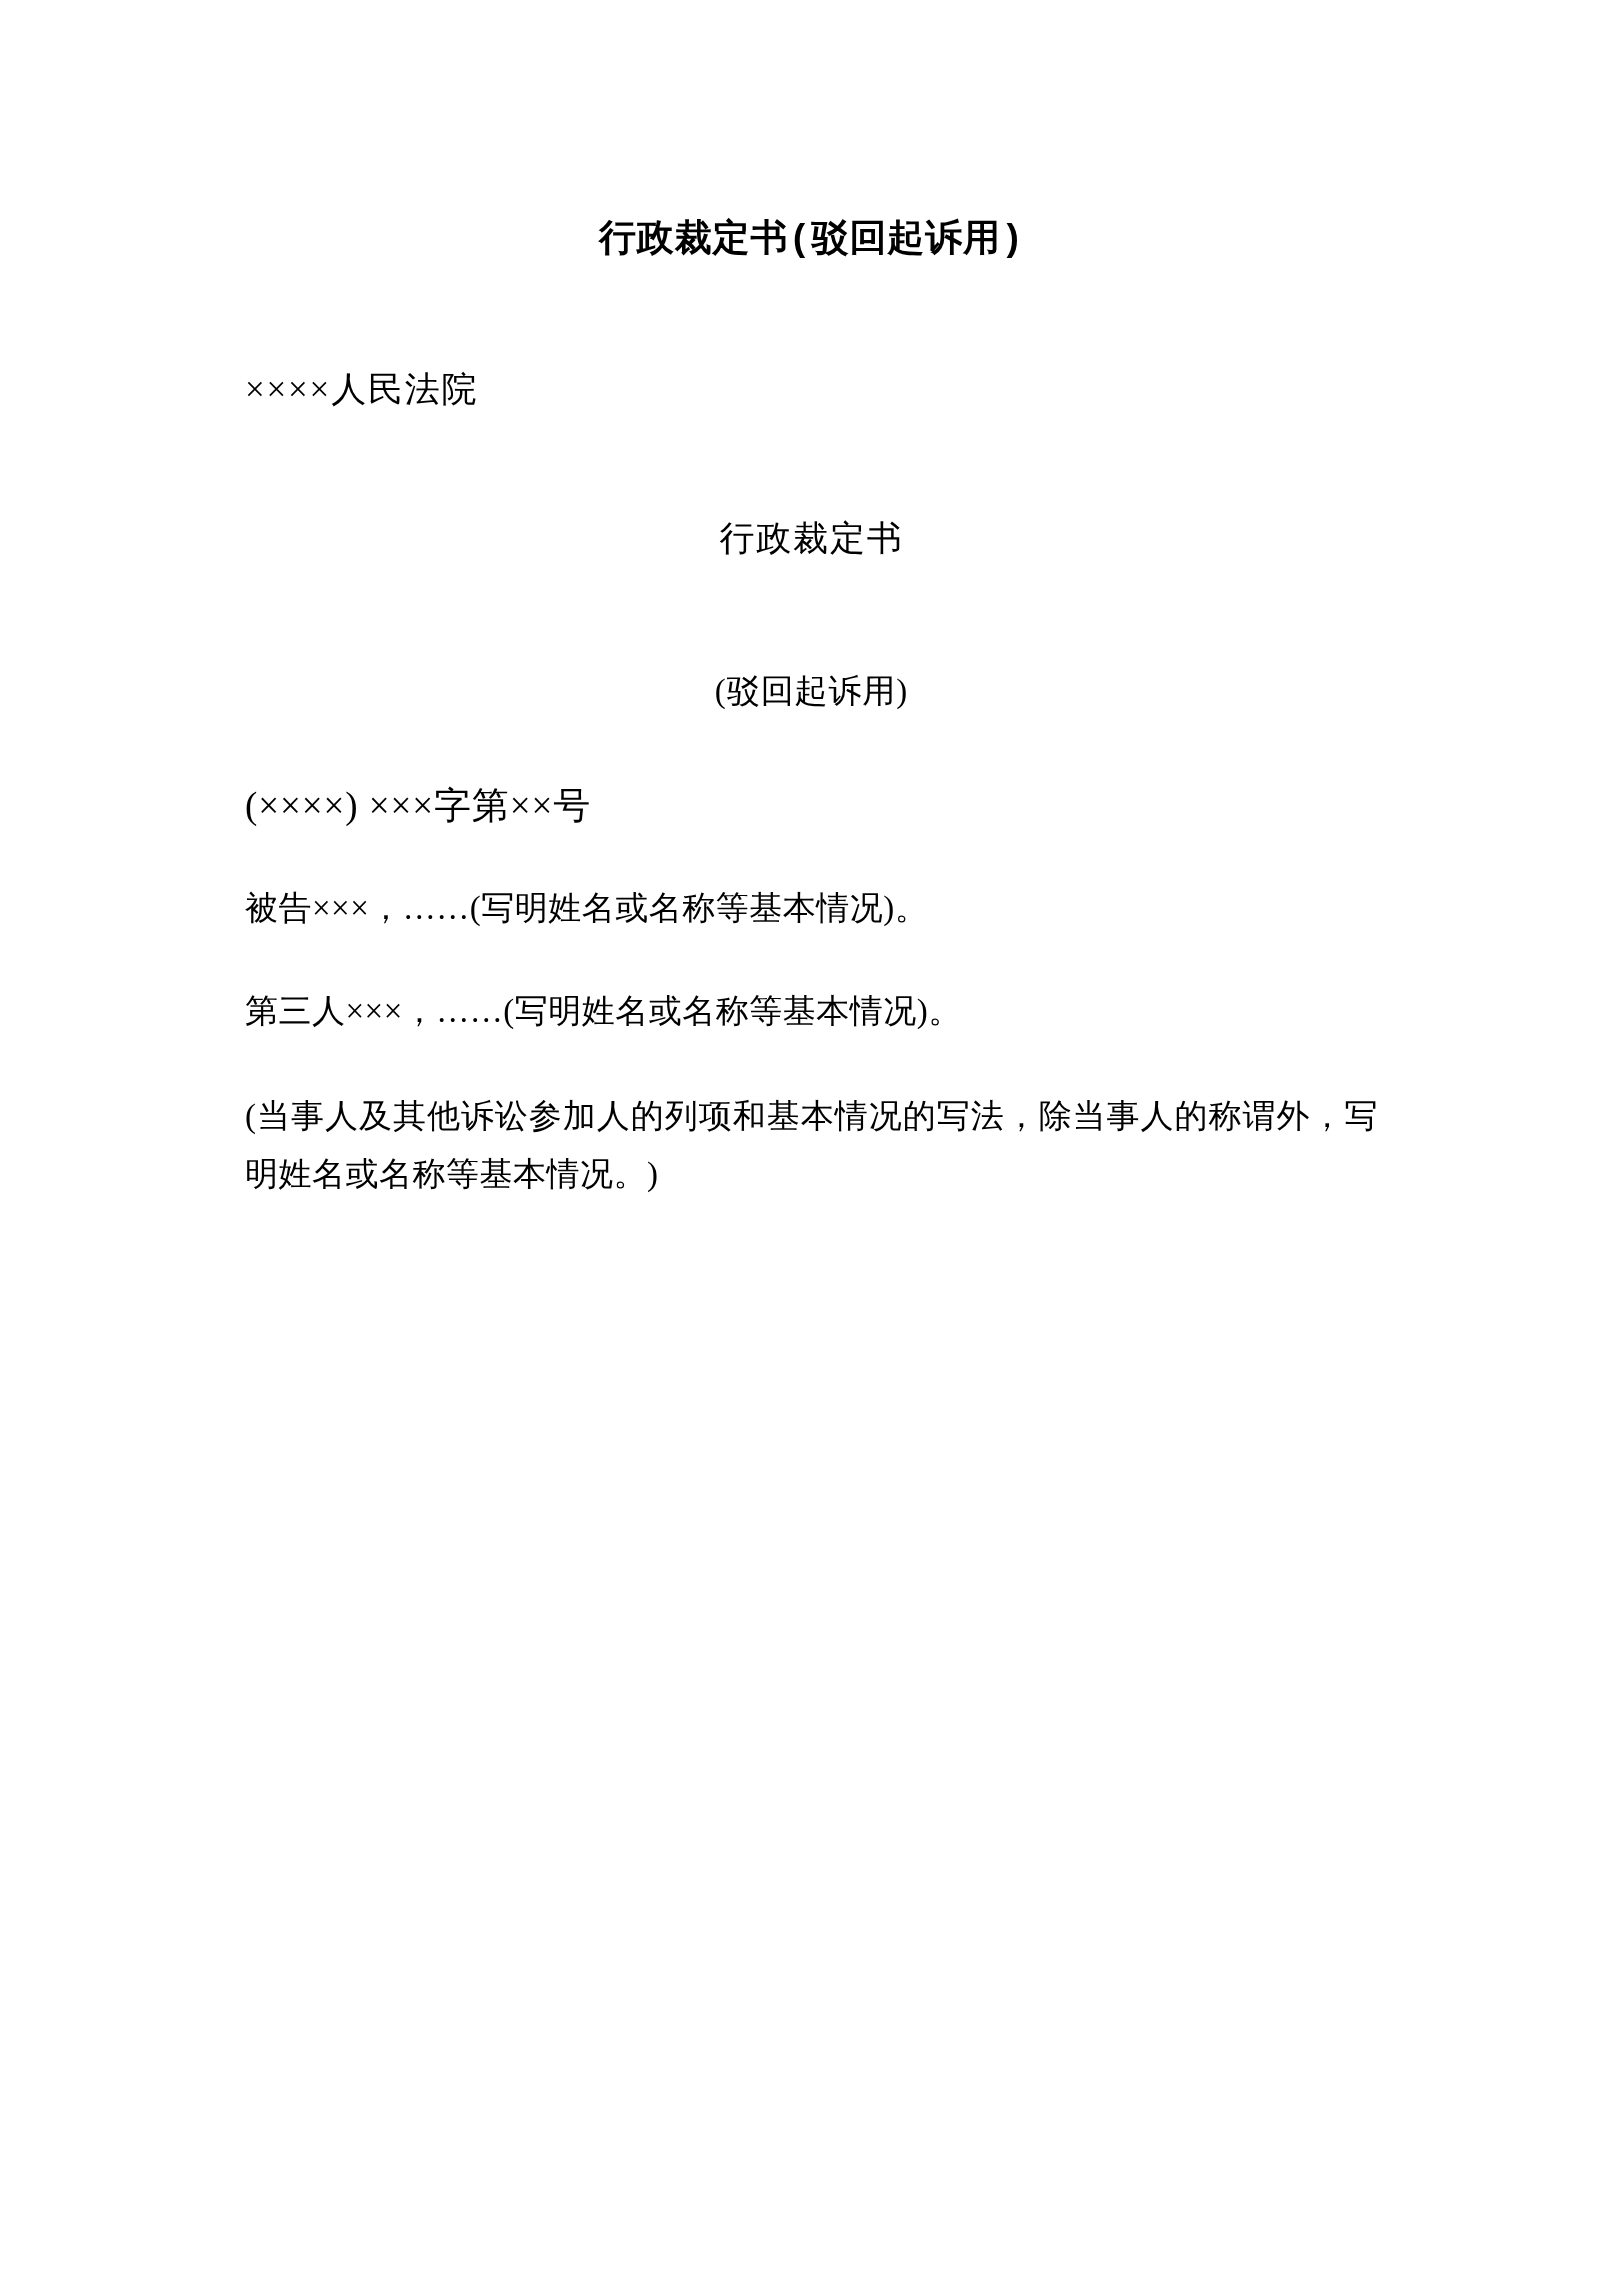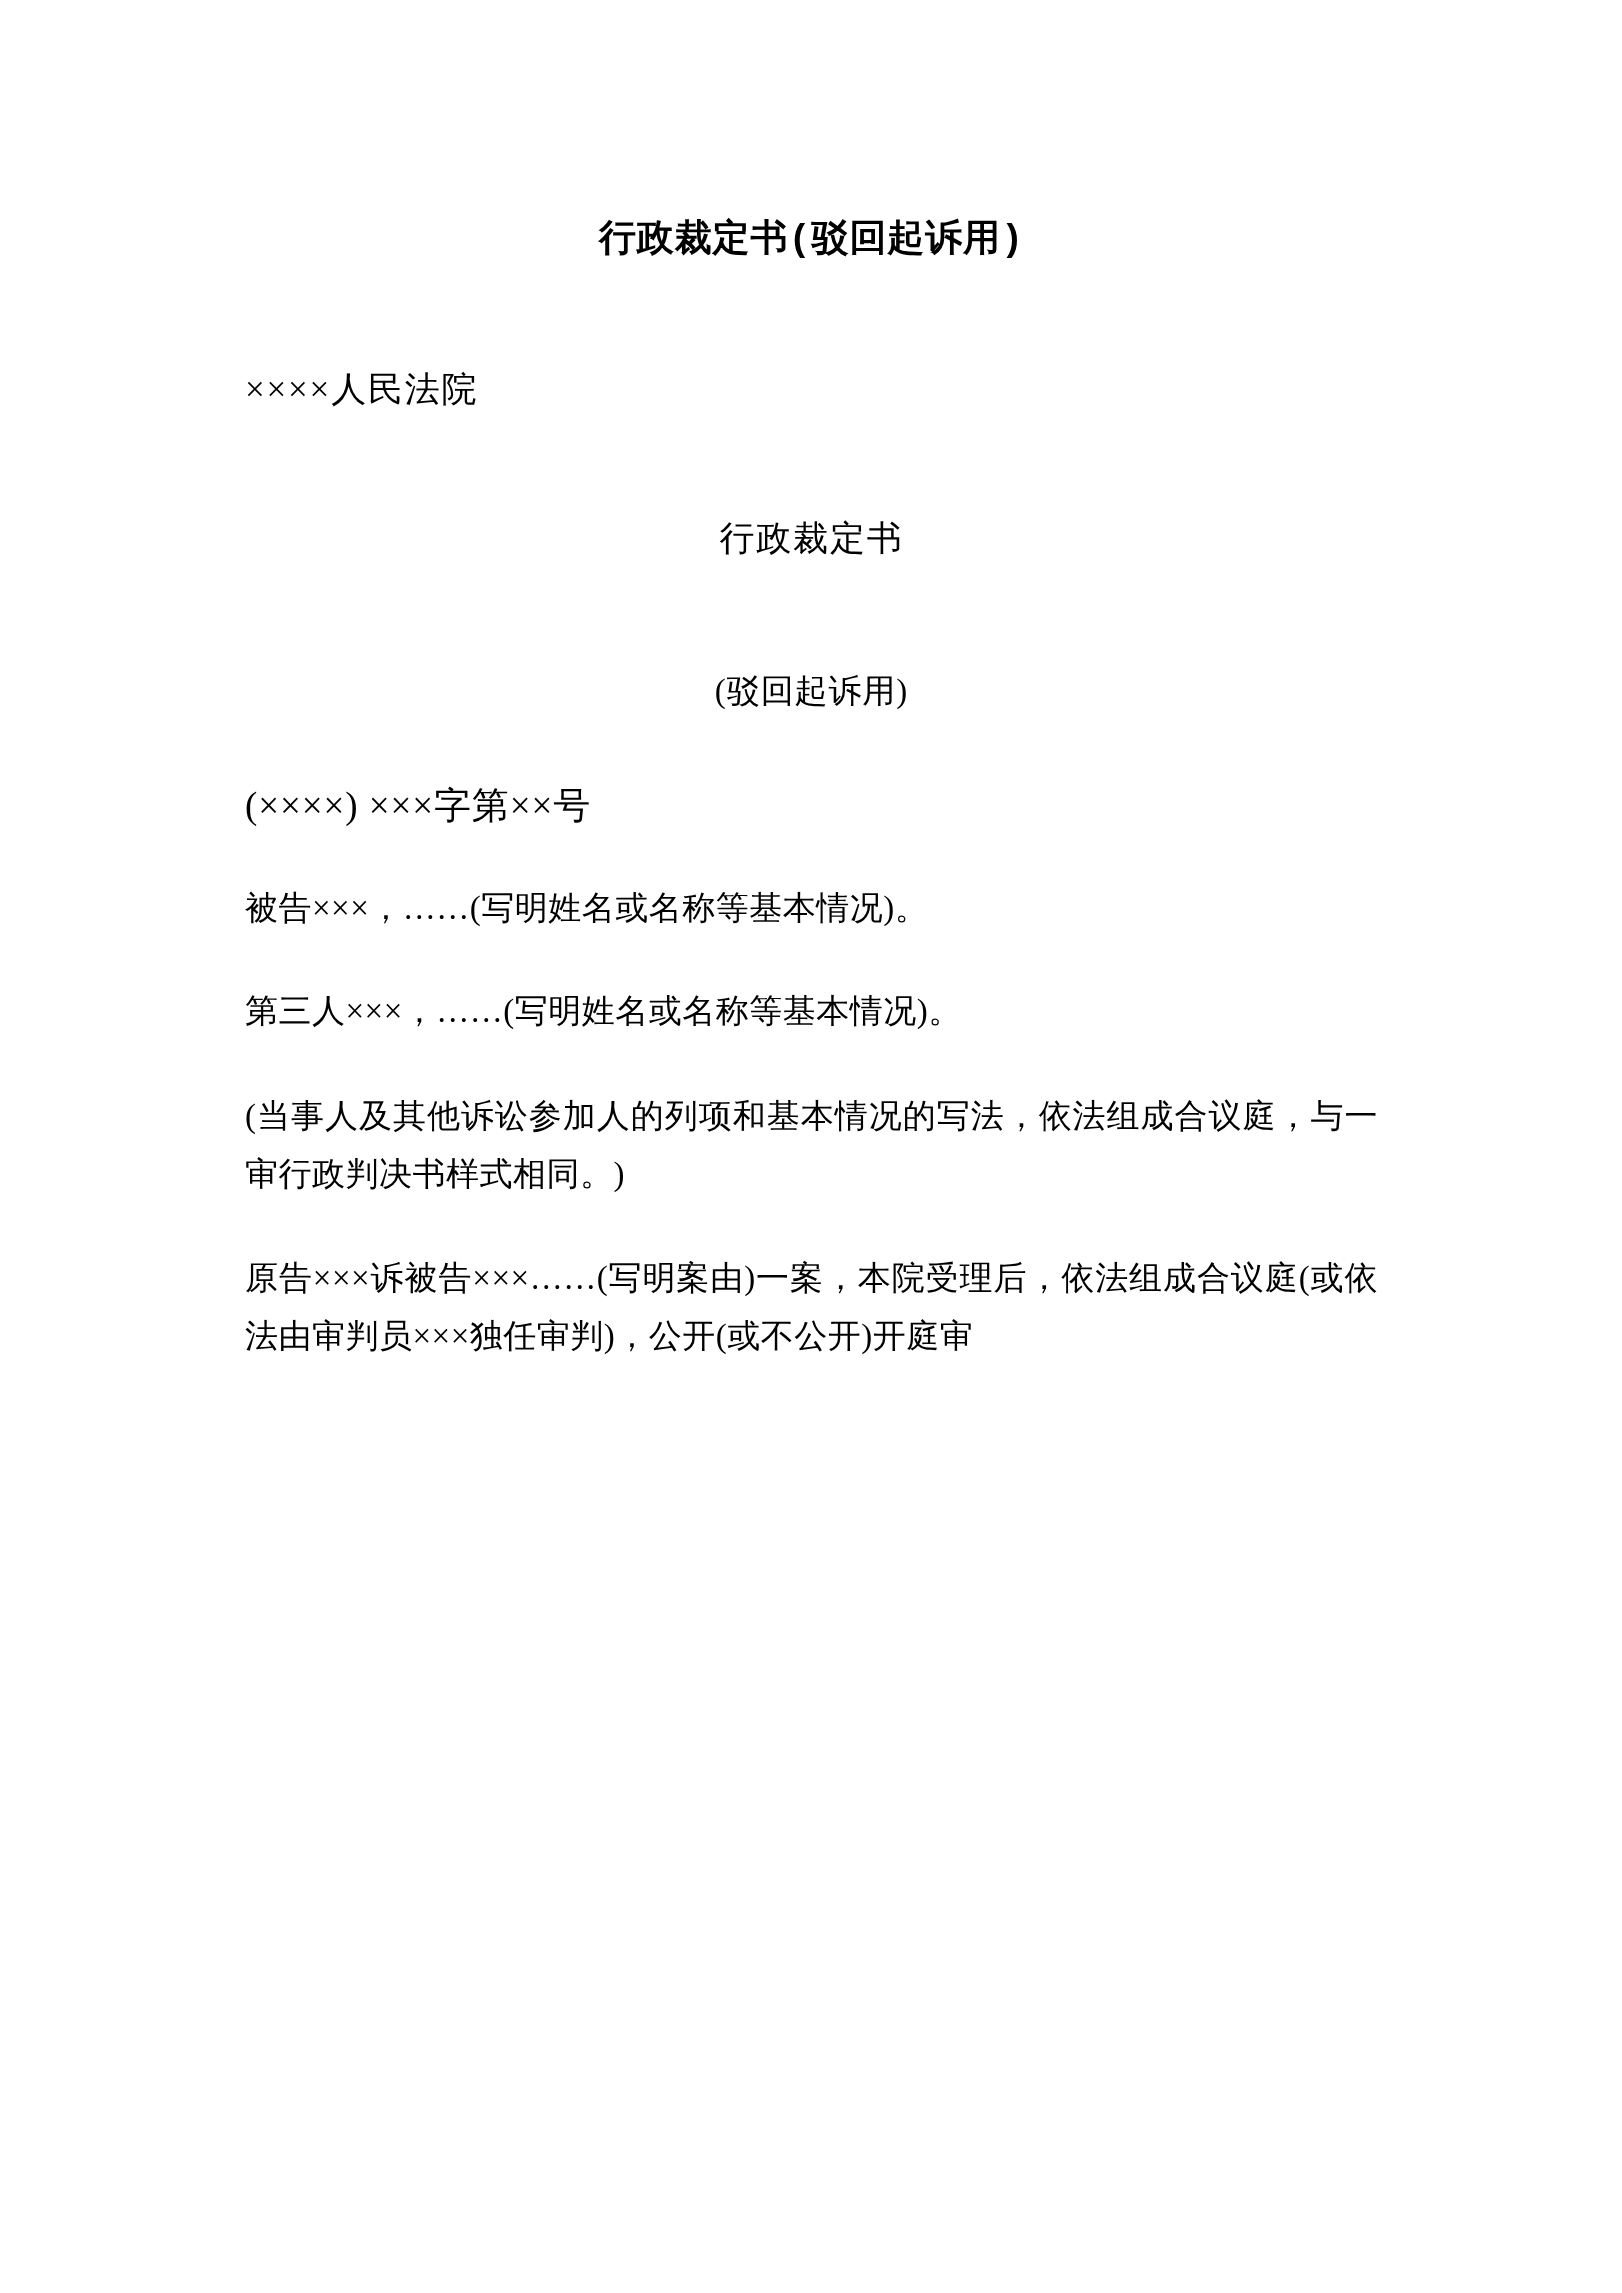--- a/index.html
+++ b/index.html
@@ -79,18 +79,17 @@
 
   <div class="subtitle-2">(驳回起诉用)</div>
 
   <div class="case-no">(××××) ×××字第××号</div>
 
 
   <div class="para">被告×××，……(写明姓名或名称等基本情况)。</div>
 
   <div class="para">第三人×××，……(写明姓名或名称等基本情况)。</div>
 
-  <div class="para tight">(当事人及其他诉讼参加人的列项和基本情况的写法，依法组成合议庭，与一审行政判决书样式相同。)</div>
+  <div class="para tight">(当事人及其他诉讼参加人的列项和基本情况的写法，除当事人的称谓外，写明姓名或名称等基本情况。)</div>
 
-  <div class="para tight">原告×××诉被告×××……(写明案由)一案，本院受理后，依法组成合议庭(或依法由审判员×××独任审判)，公开(或不公开)开庭审</div>
 
 </div>
 
 
 </body></html>

